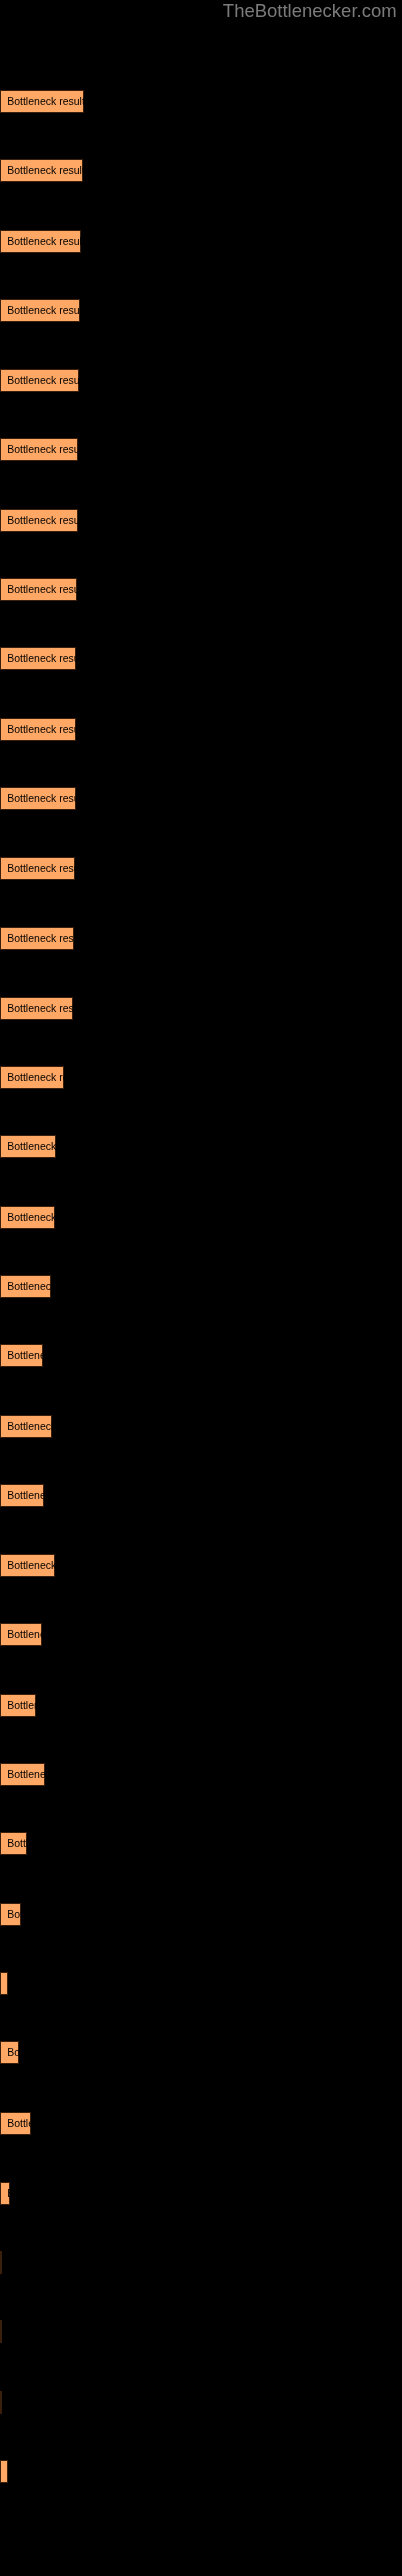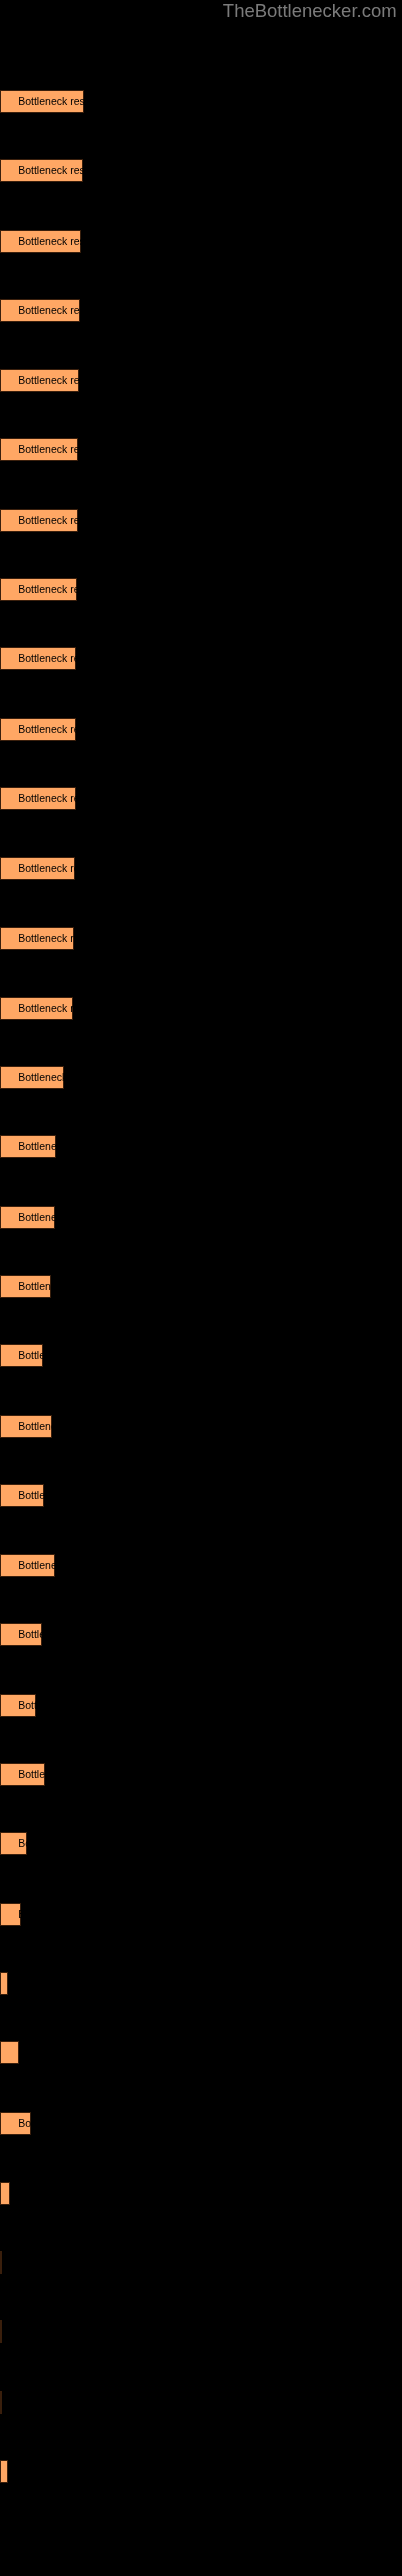--- a/index.html
+++ b/index.html
@@ -62,21 +62,21 @@
     line-height: 22.5px;
     font-family: "Liberation Sans", sans-serif;
     font-size: 10.5px;
     color: #000000;
     white-space: nowrap;
     overflow: hidden;
     pointer-events: none;
   }
   .bar-clip {
     position: absolute;
-    left: 15px;
+    left: 4px;
     top: 0;
     height: 24px;
     overflow: hidden;
   }
 </style>
 </head>
 <body>
 
 <div id="chart-root">
 

